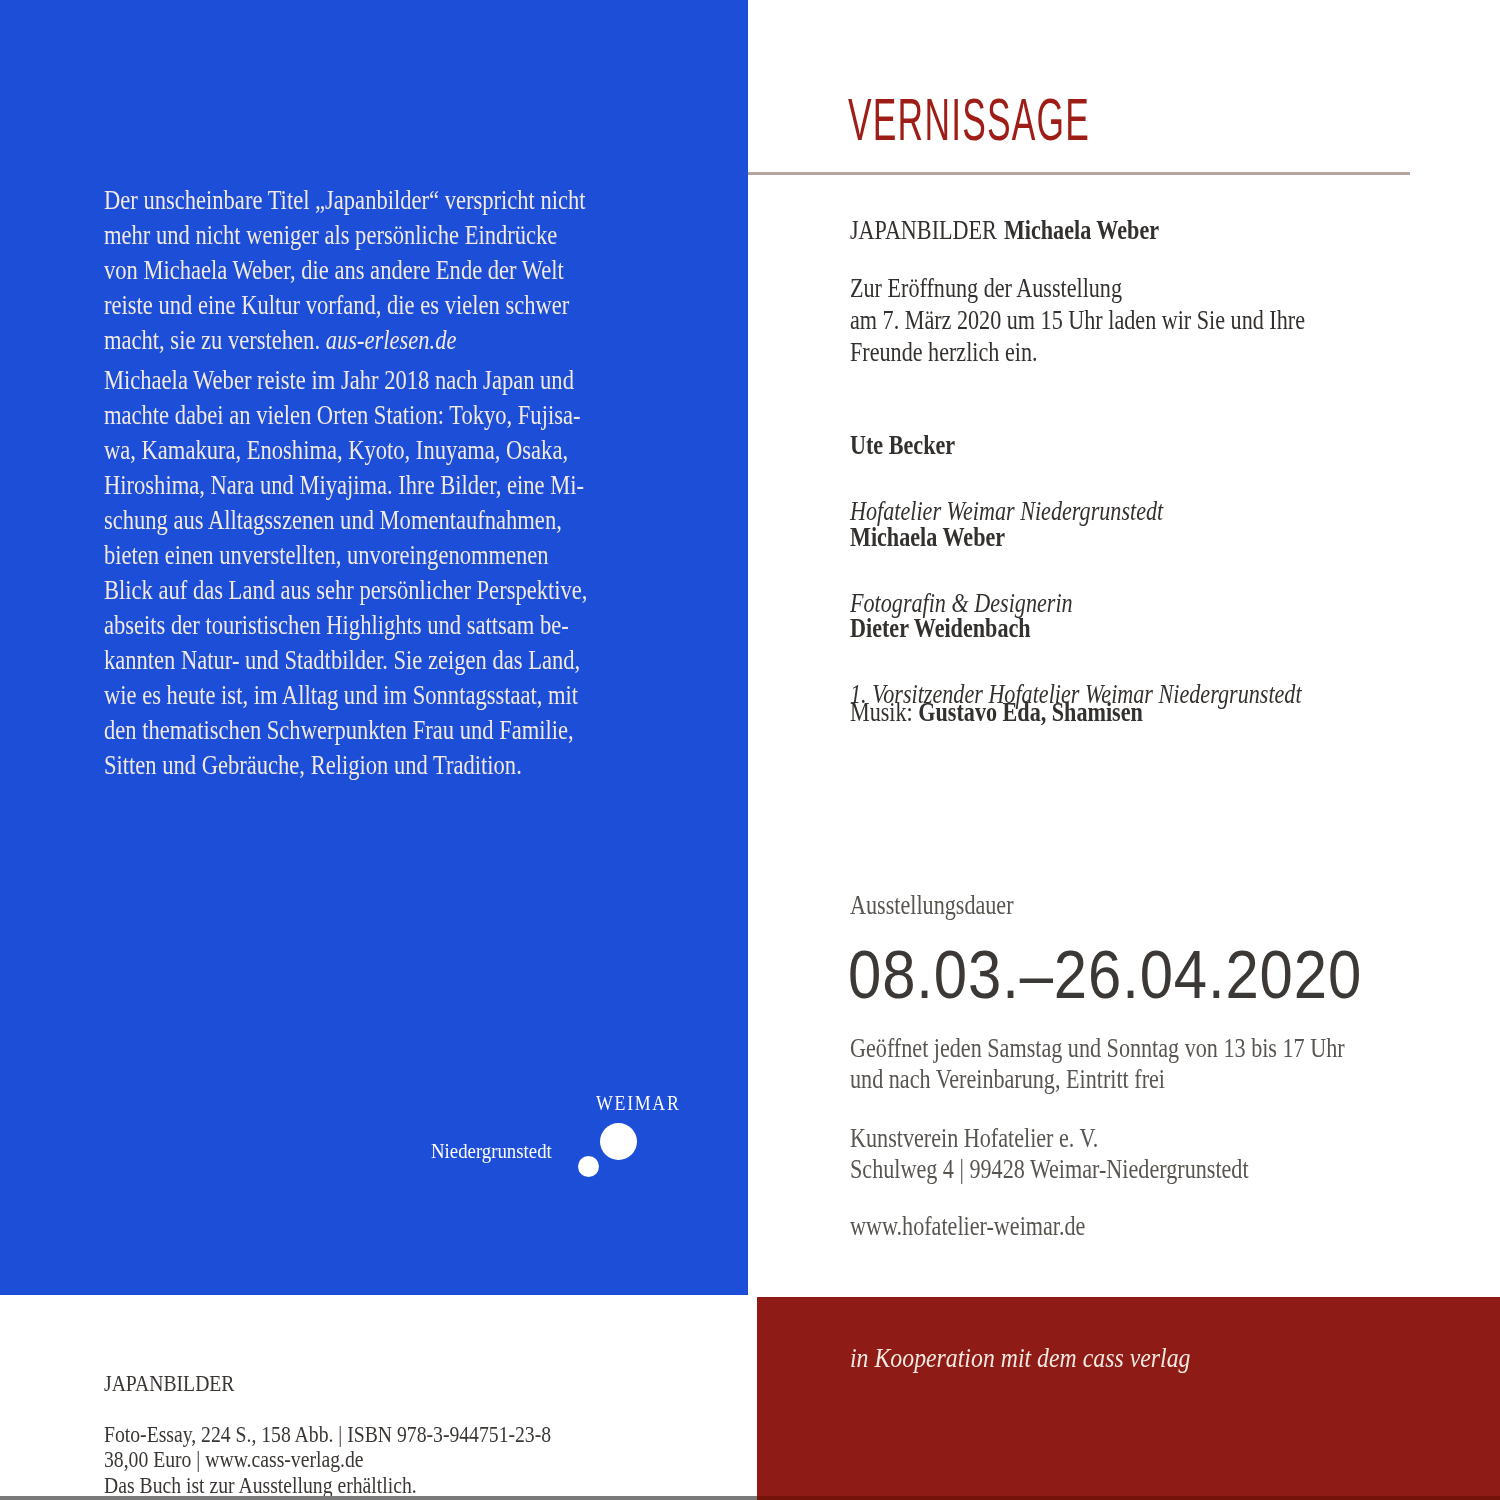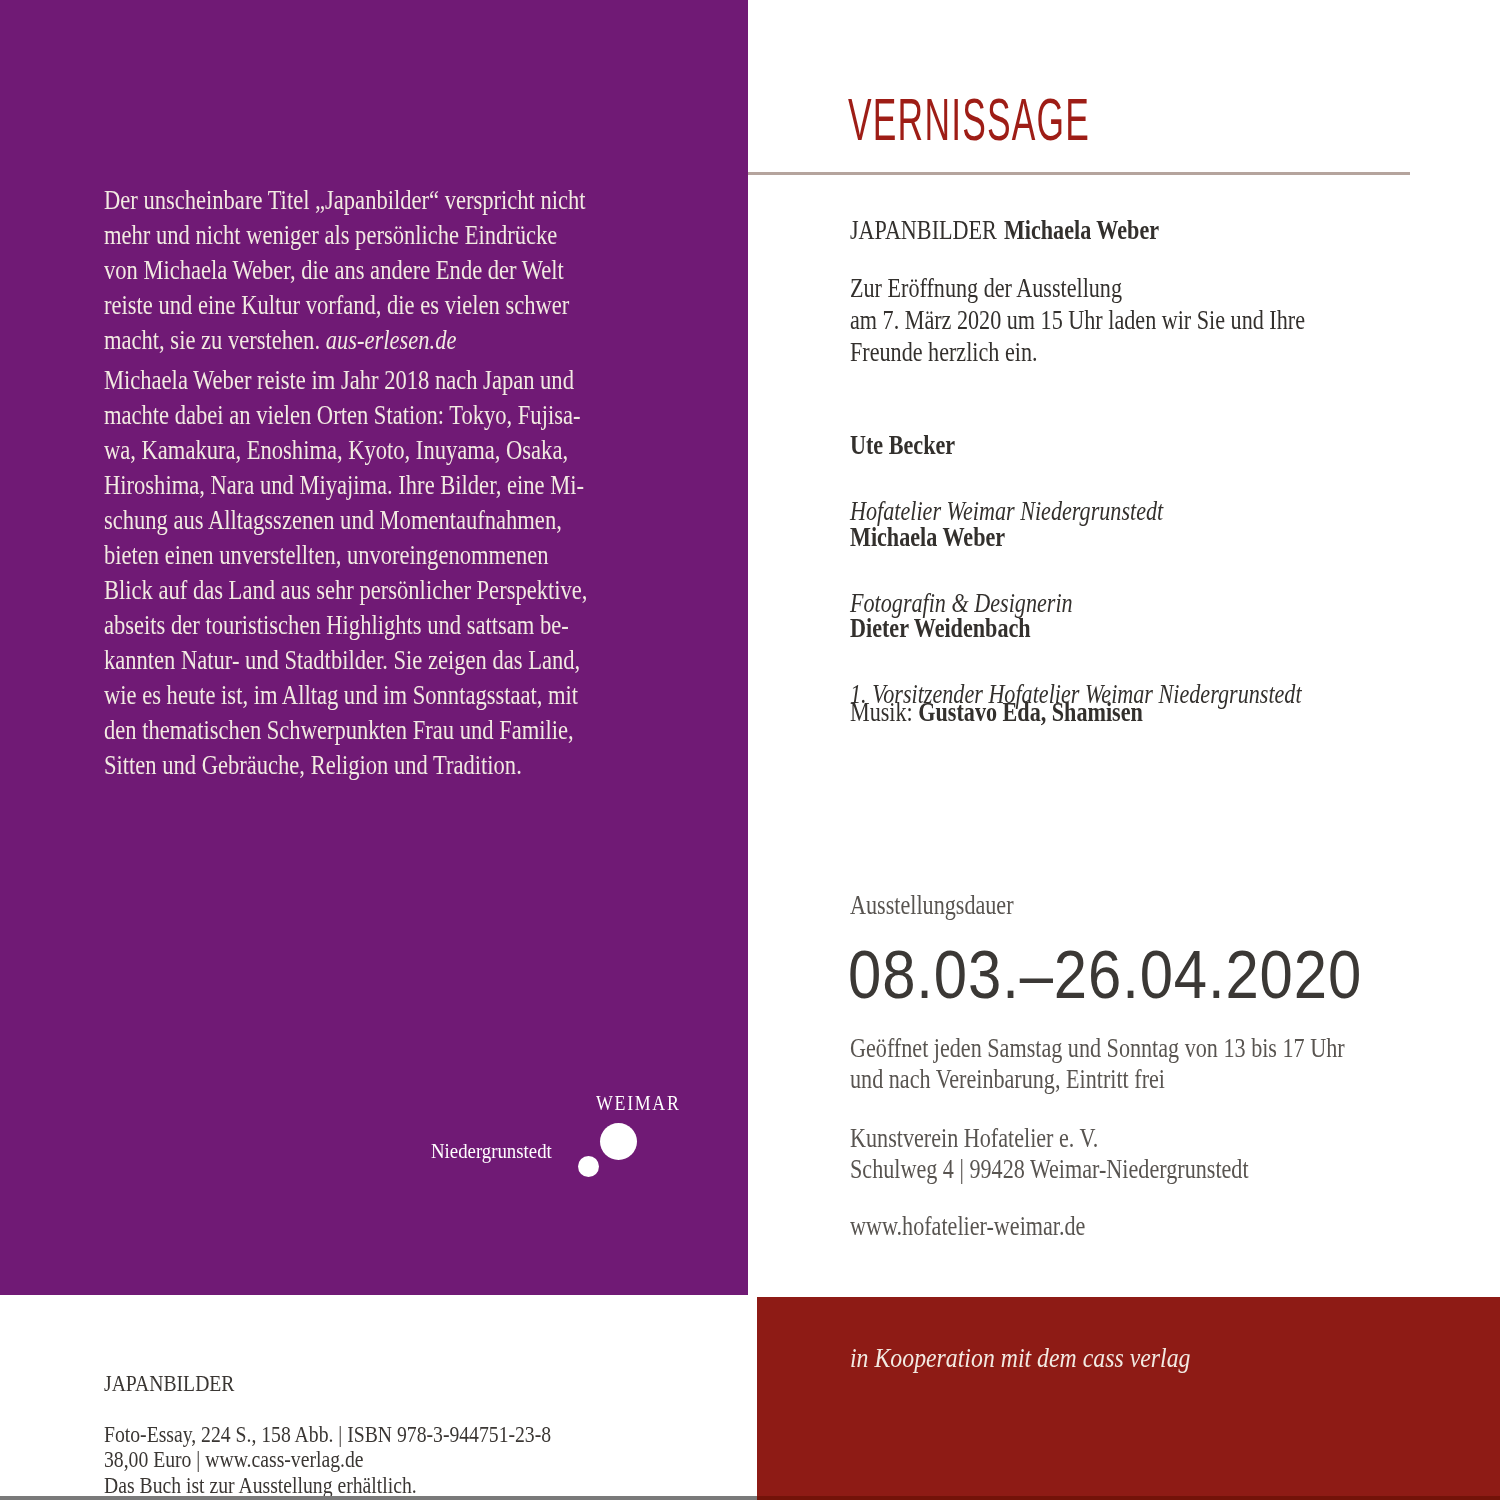--- a/index.html
+++ b/index.html
@@ -8,21 +8,21 @@
     width: 1500px;
     height: 1500px;
     background: #ffffff;
     overflow: hidden;
     font-family: "Liberation Serif", serif;
   }
   
   .red-panel {
     position: absolute; left: 0; top: 0;
     width: 748px; height: 1295px;
-    background: #701a75;
+    background: #1d4ed8;
   }
   .coop-panel {
     position: absolute; left: 757px; top: 1297px;
     width: 743px; height: 199px;
     background: #8e1b15;
   }
   .bottom-edge-left {
     position: absolute; left: 0; top: 1496px; width: 757px; height: 4px;
     background: #7a7a7a;
   }

